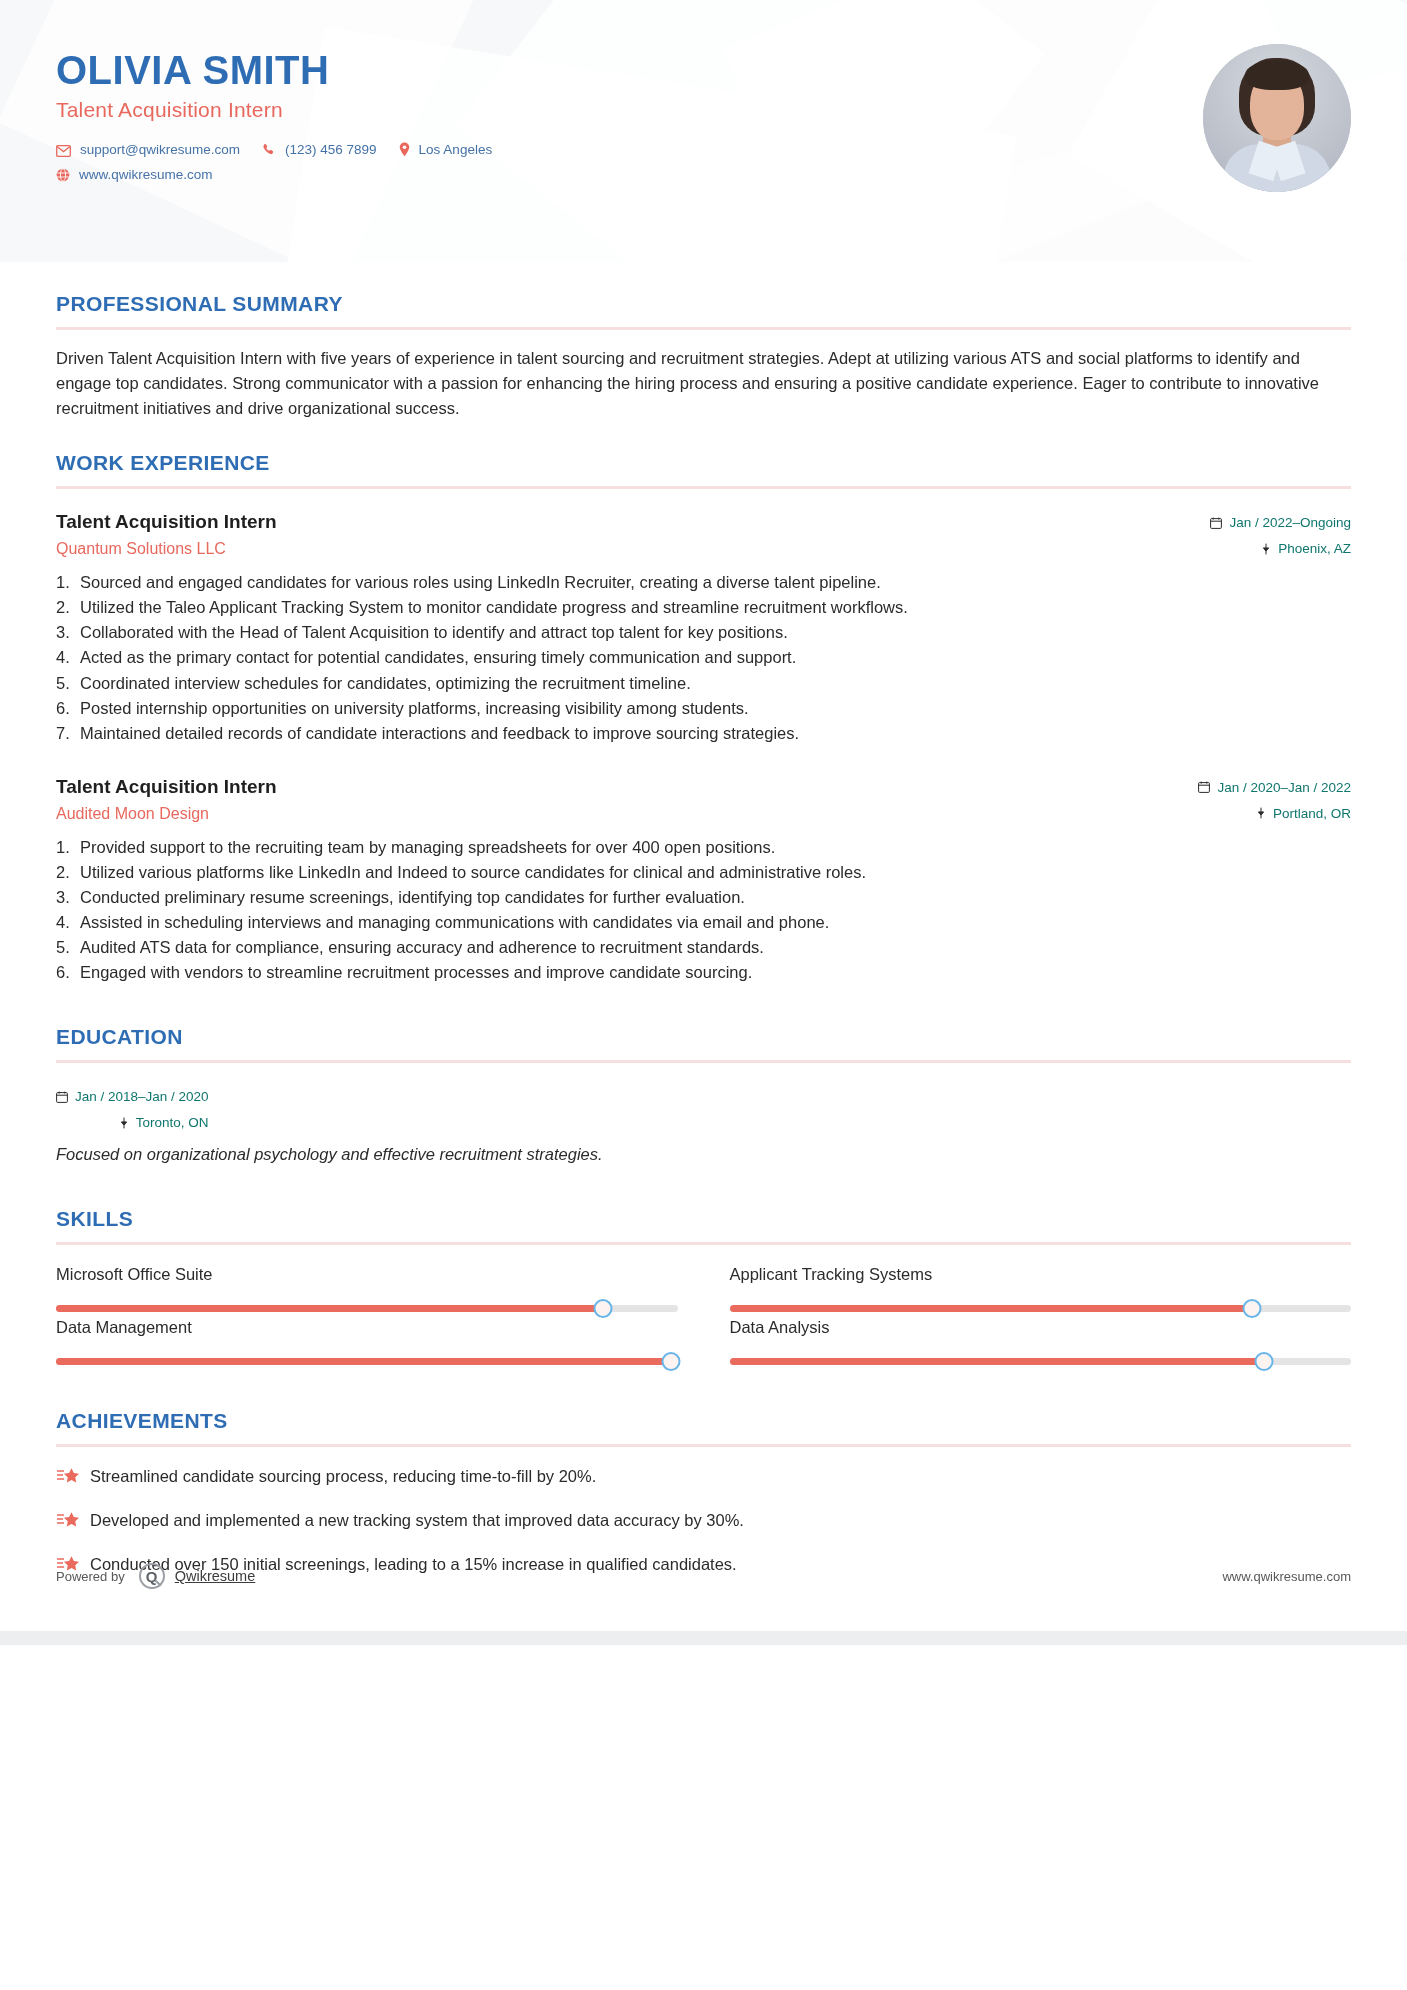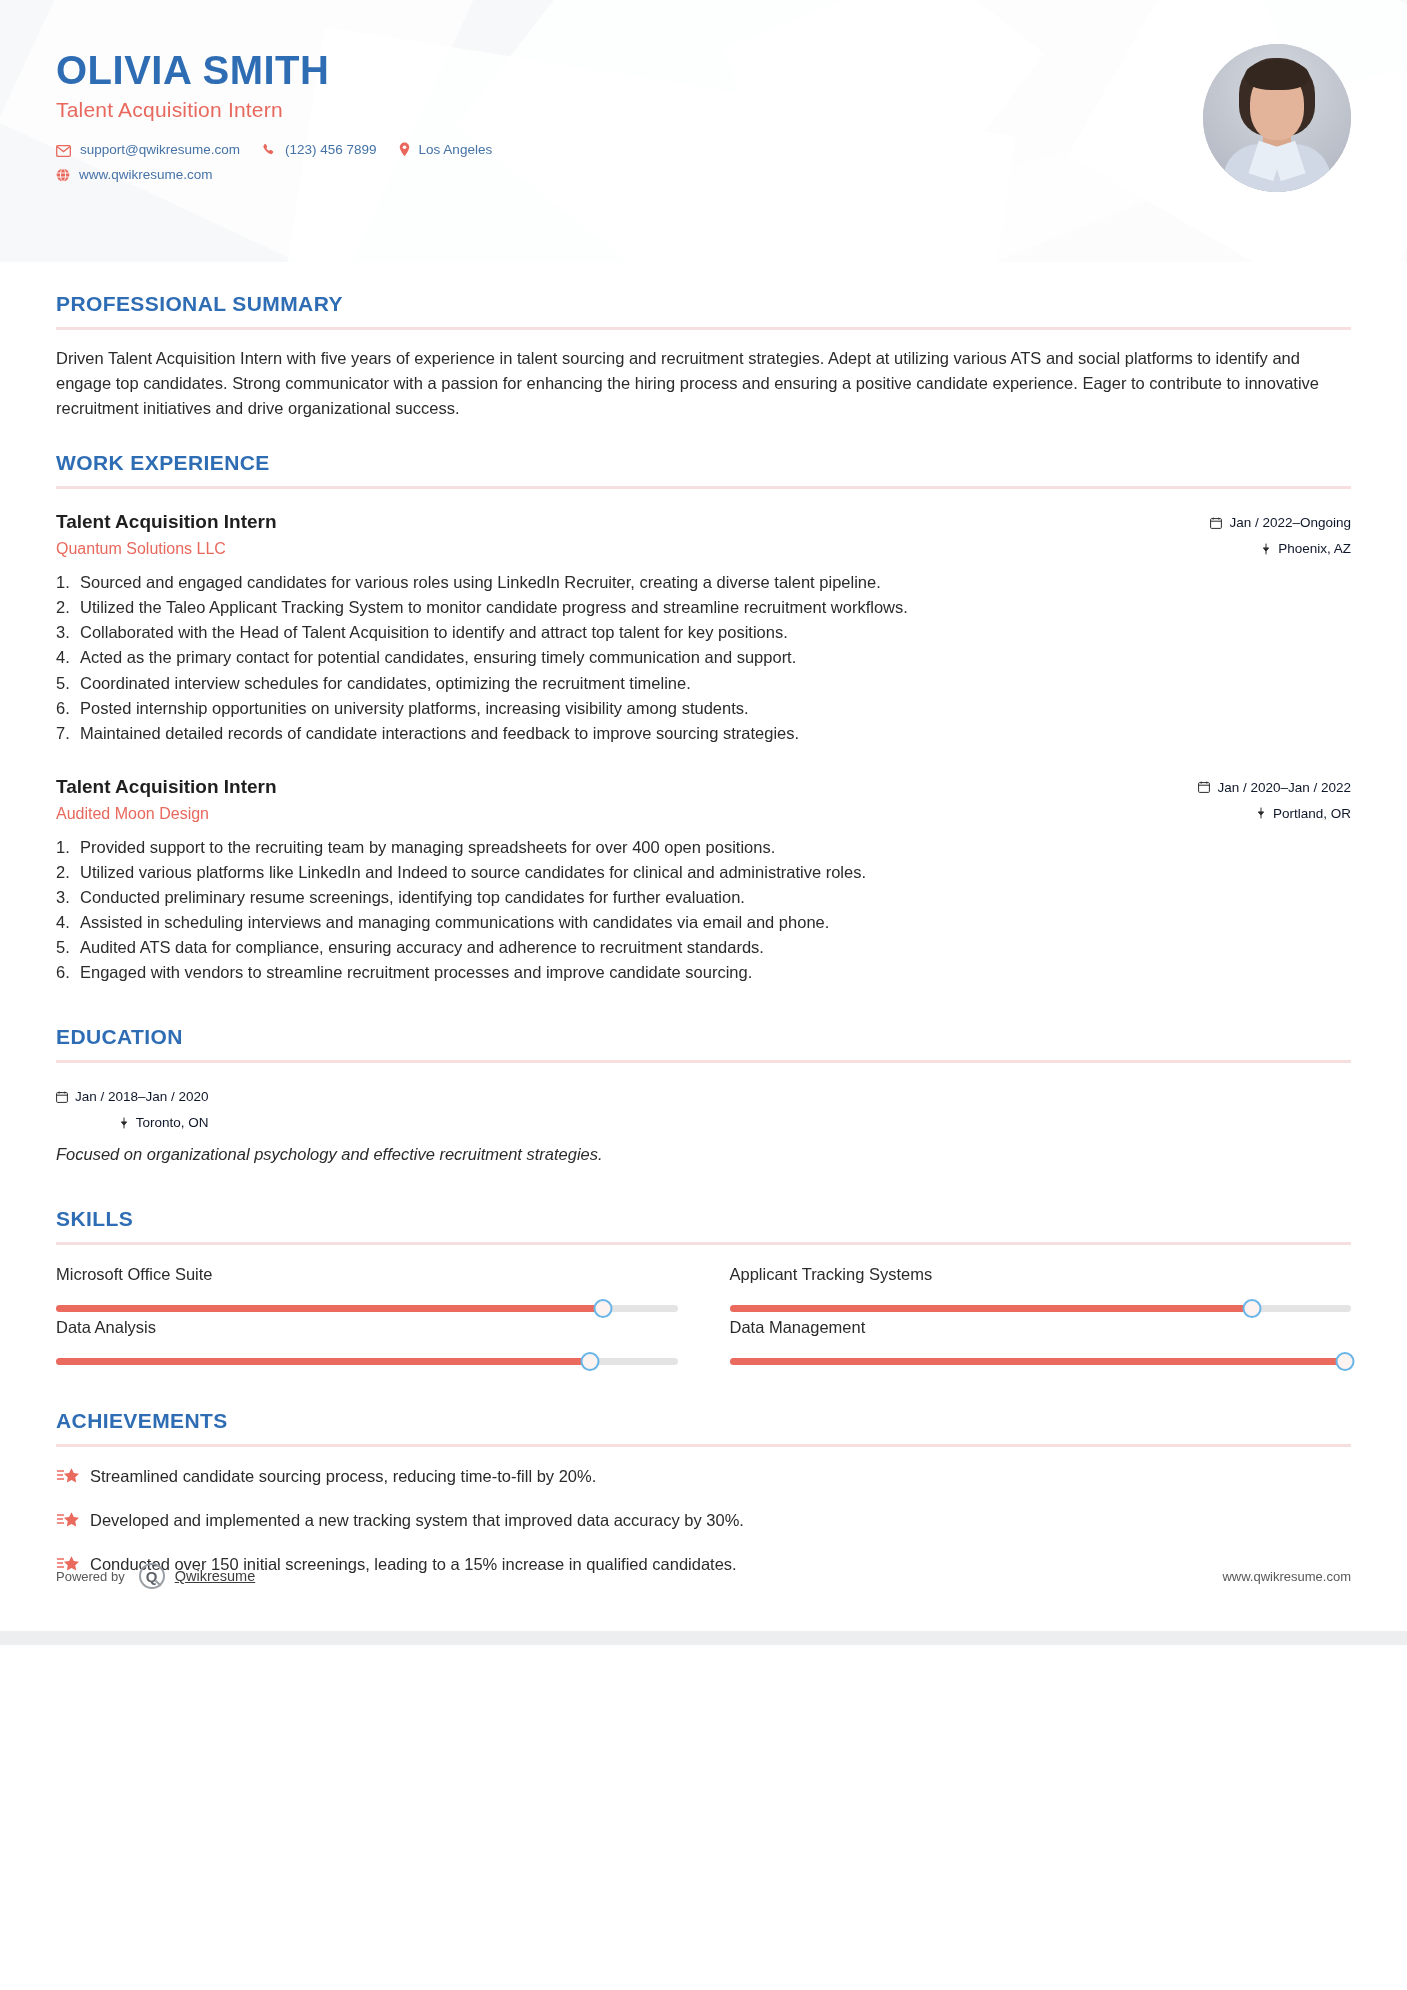--- a/index.html
+++ b/index.html
@@ -110,21 +110,21 @@
     color: #2b2b2b;
     margin-top: 16px;
   }
 
   .entry { margin-top: 22px; }
   .entry-head { display: flex; justify-content: space-between; align-items: flex-start; }
   .entry-left { }
   .entry-title { font-size: 19px; font-weight: bold; color: #1f1f1f; }
   .entry-org { font-size: 16px; color: #e8685d; margin-top: 7px; }
   .entry-right { text-align: right; padding-top: 4px; }
-  .meta-line { display:flex; align-items:center; justify-content:flex-end; font-size: 13.5px; color: #0f172a; }
+  .meta-line { display:flex; align-items:center; justify-content:flex-end; font-size: 13.5px; color: #0f766e; }
   .meta-line + .meta-line { margin-top: 11px; }
   .meta-line .mi { margin-right: 7px; display:flex; align-items:center; }
 
   .bullets { margin-top: 12px; }
   .bullet {
     font-size: 16.5px;
     line-height: 1.52;
     color: #2b2b2b;
     display: flex;
   }
@@ -436,33 +436,33 @@
         </div>
         <div>
           <div class="skill-name">Applicant Tracking Systems</div>
           <div class="slider">
             <div class="track"></div>
             <div class="fill" style="width: 84%;"></div>
             <div class="knob" style="left: 84%;"></div>
           </div>
         </div>
         <div>
+          <div class="skill-name">Data Management</div>
+          <div class="slider">
+            <div class="track"></div>
+            <div class="fill" style="width: 99%;"></div>
+            <div class="knob" style="left: 99%;"></div>
+          </div>
+        </div>
+        <div>
           <div class="skill-name">Data Analysis</div>
           <div class="slider">
             <div class="track"></div>
             <div class="fill" style="width: 86%;"></div>
             <div class="knob" style="left: 86%;"></div>
-          </div>
-        </div>
-        <div>
-          <div class="skill-name">Data Management</div>
-          <div class="slider">
-            <div class="track"></div>
-            <div class="fill" style="width: 99%;"></div>
-            <div class="knob" style="left: 99%;"></div>
           </div>
         </div>
       </div>
     </div>
 
     <div class="section" style="margin-top:38px">
       <div class="section-title">ACHIEVEMENTS</div>
       <div class="rule"></div>
       <div class="ach-list">
         <div class="ach-item">

